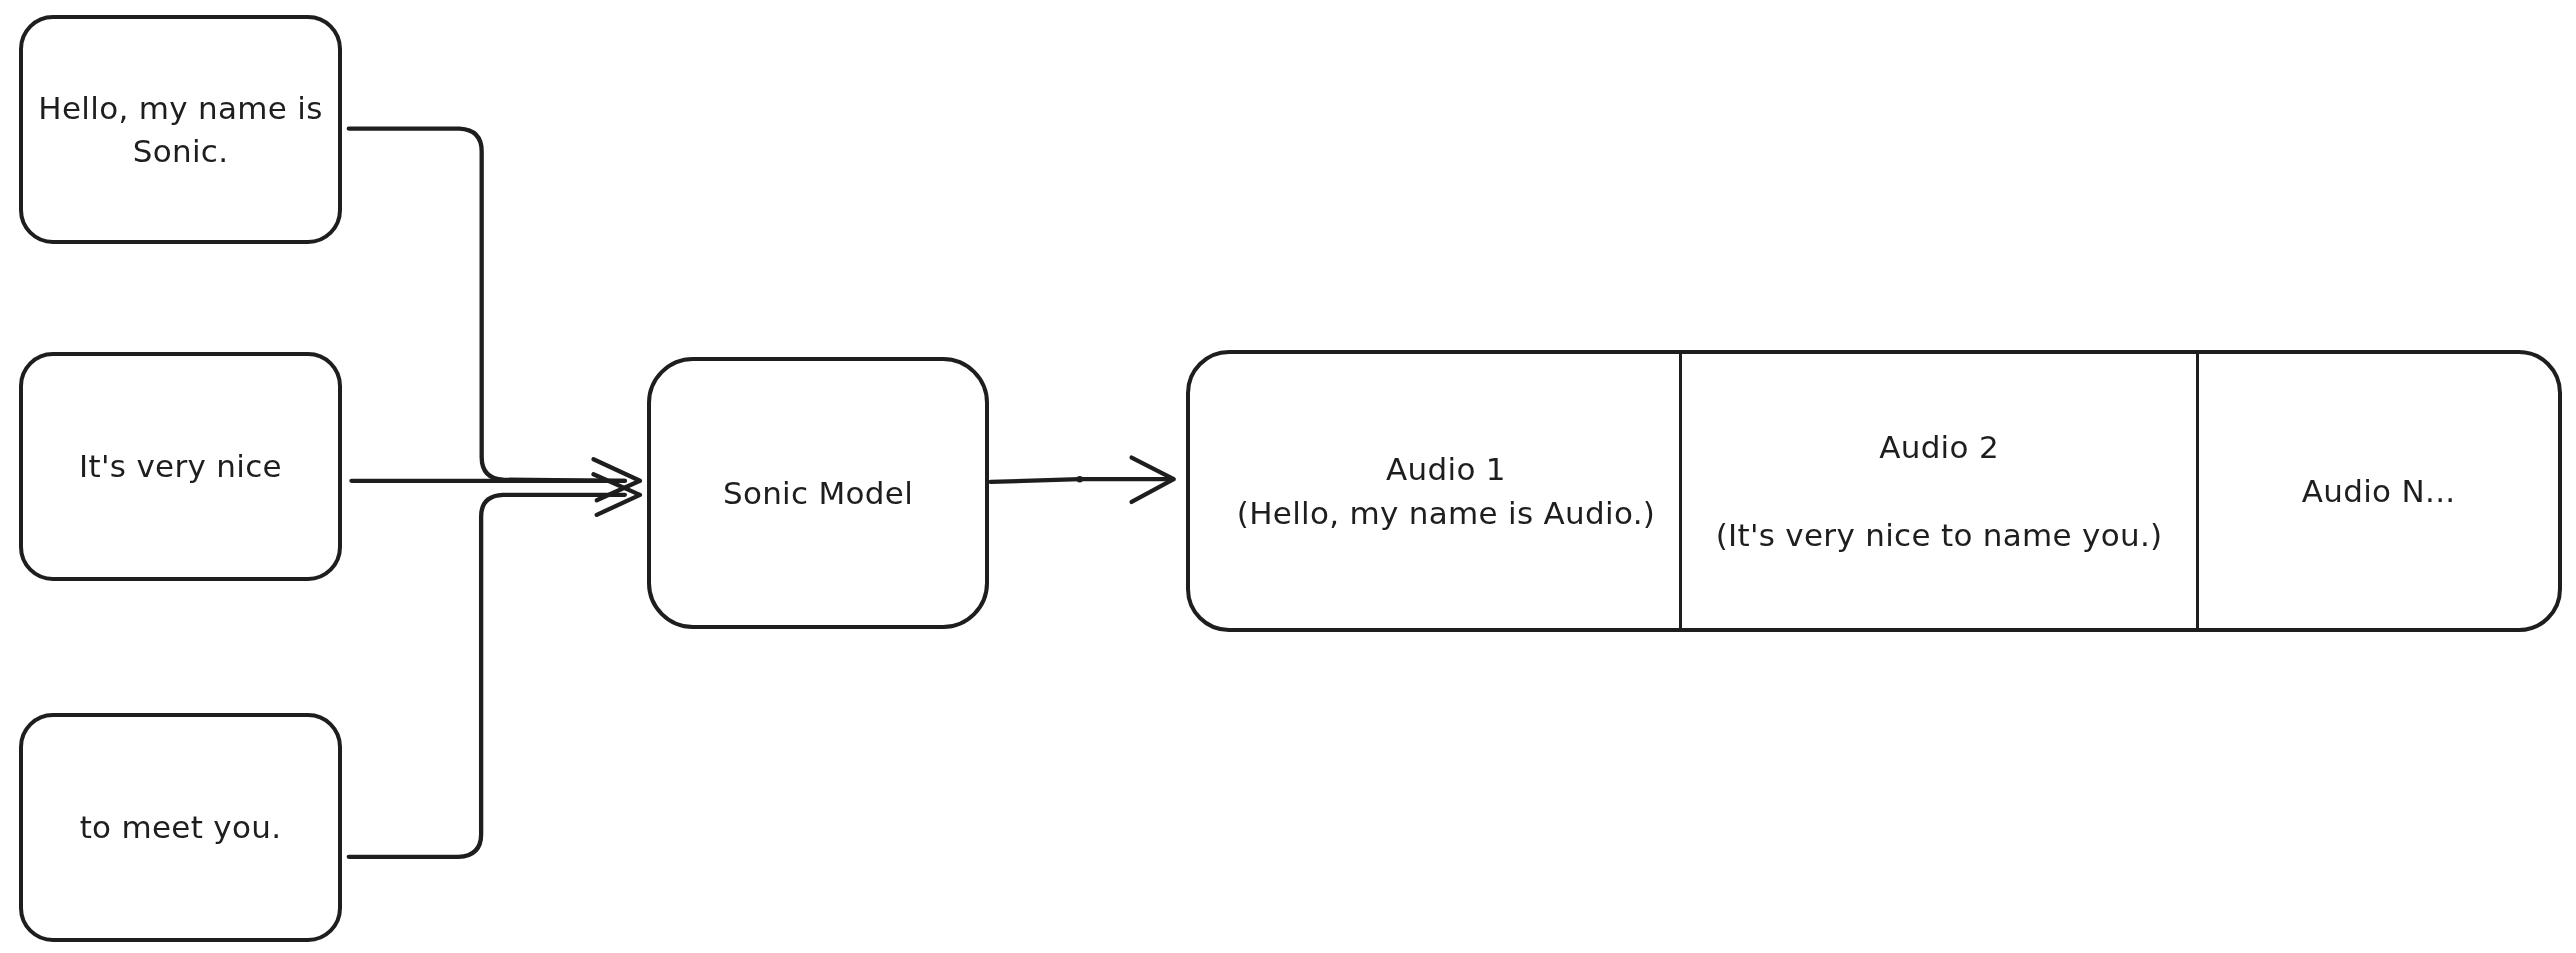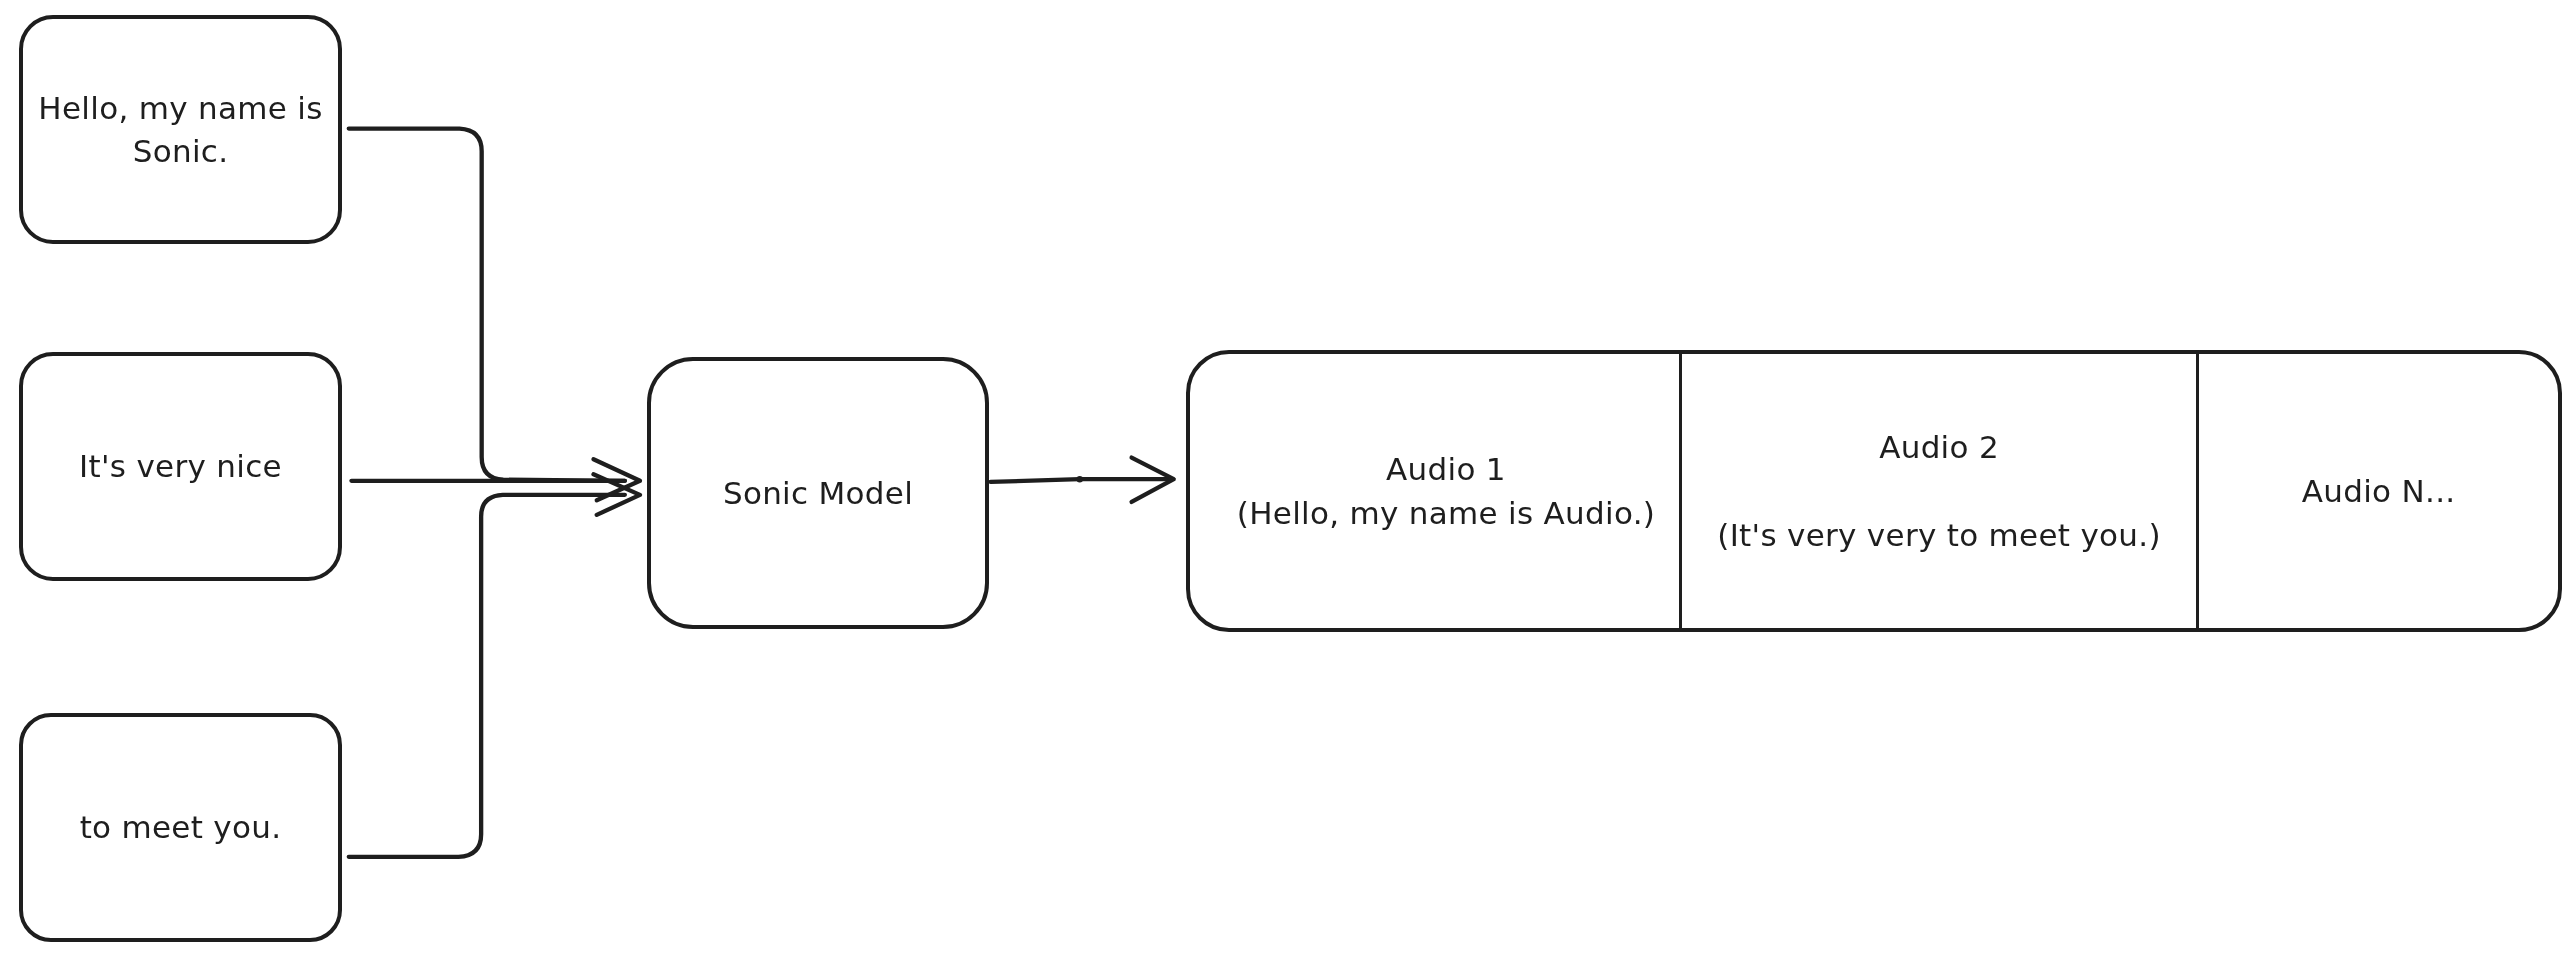--- a/index.html
+++ b/index.html
@@ -27,21 +27,21 @@
     letter-spacing: 0.3px;
   }
   .prompt-box {
     left: 19px;
     width: 323px;
     height: 229px;
     border-radius: 34px;
   }
   #prompt-1 { top: 15px; }
   #prompt-2 { top: 352px; }
-  #prompt-3 { top: 713px; border-radius: 32px; }
+  #prompt-3 { top: 713px; }
   #model-box {
     left: 647px;
     top: 357px;
     width: 342px;
     height: 272px;
     border-radius: 46px;
     line-height: 48px;
   }
   #output-box {
     position: absolute;
@@ -115,21 +115,21 @@
     <div class="line">Sonic Model</div>
   </div>
 
   <div id="output-box">
     <div class="audio-section" id="audio-section-1">
       <div class="line">Audio 1</div>
       <div class="line">(Hello, my name is Audio.)</div>
     </div>
     <div class="audio-section" id="audio-section-2">
       <div class="line">Audio 2</div>
-      <div class="line">(It's very very to meet you.)</div>
+      <div class="line">(It's very nice to name you.)</div>
     </div>
     <div class="audio-section" id="audio-section-3">
       <div class="line">Audio N...</div>
     </div>
   </div>
 
 </div>
 
 
 </body></html>

